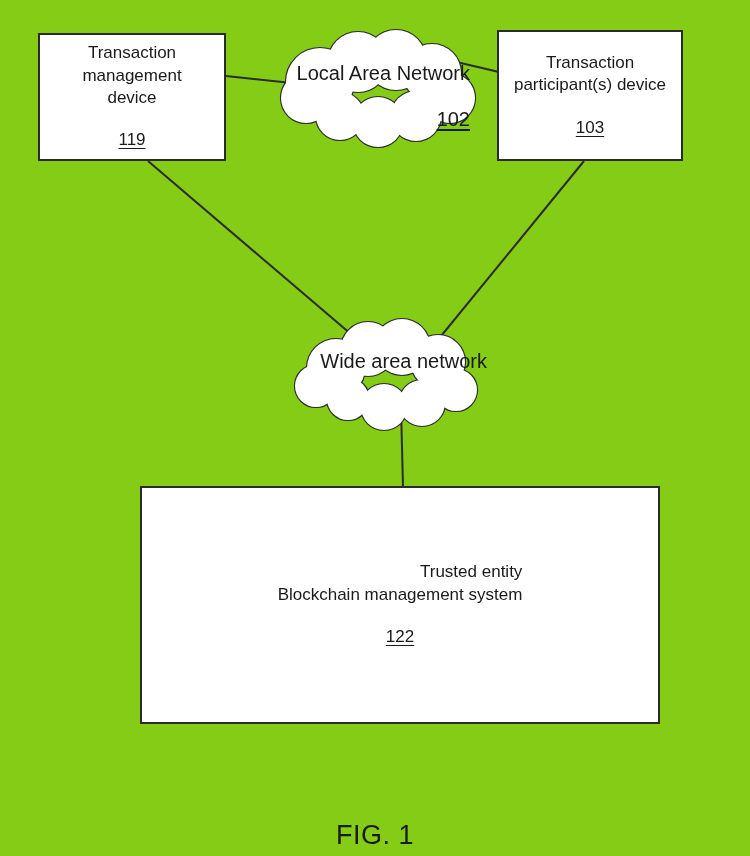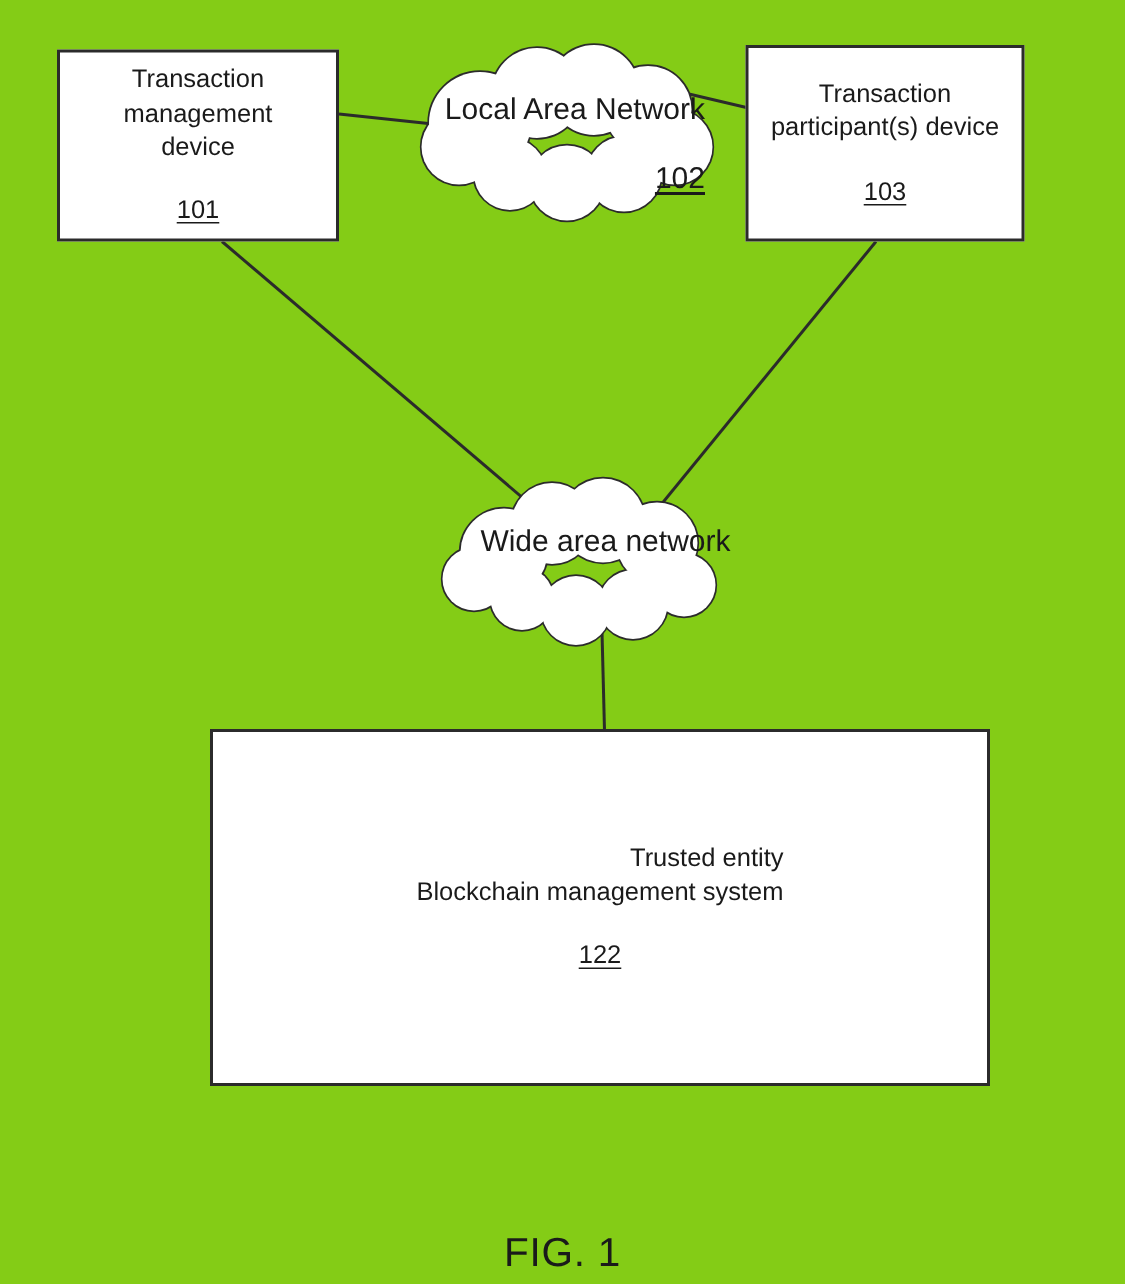--- a/index.html
+++ b/index.html
@@ -117,21 +117,21 @@
     <g>
       <use href="#cloud104-shape" class="cloud-outline"></use>
       <use href="#cloud104-shape" class="cloud-fill"></use>
     </g>
   </svg>
 
   <div class="node-box" style="left:38px; top:33px; width:188px; height:128px;">
     <div class="node-label">Transaction
 management
 device</div>
-    <div class="node-ref">101</div>
+    <div class="node-ref">119</div>
   </div>
 
   <div class="node-box" style="left:497px; top:30px; width:186px; height:131px;">
     <div class="node-label">Transaction
 participant(s) device</div>
     <div class="node-ref">103</div>
   </div>
 
   <div class="cloud-label" style="left:285px; top:60px; width:185px;">
     <div class="node-label">Local Area Network</div>

